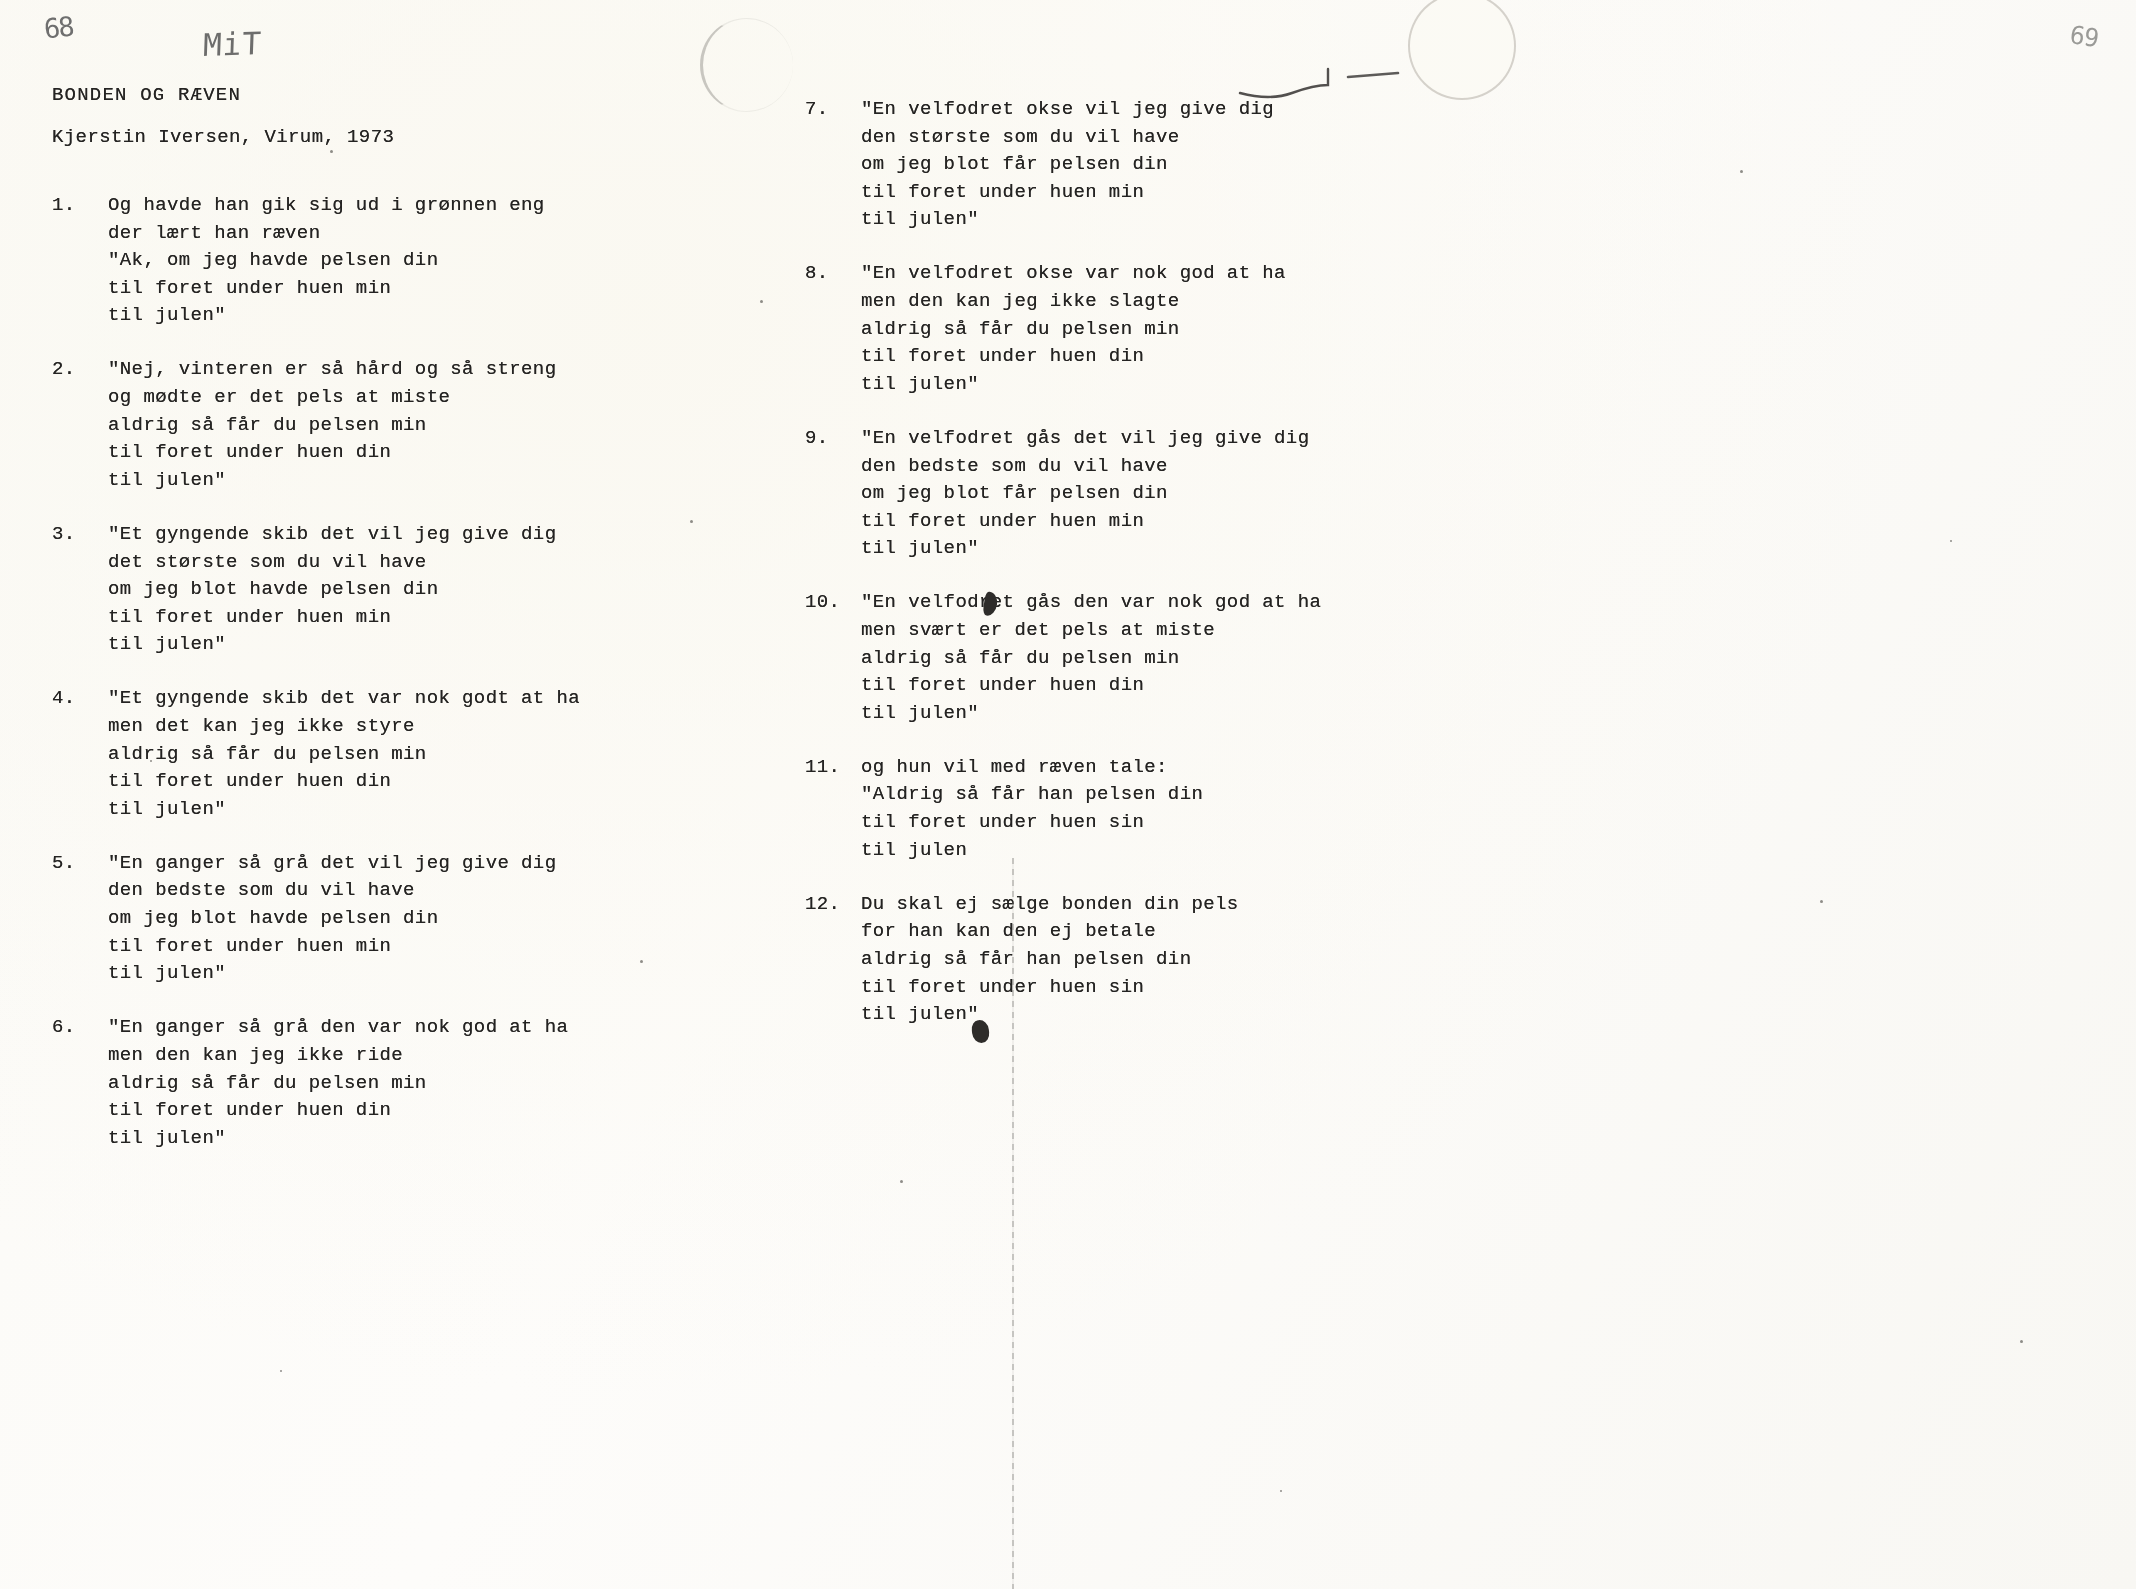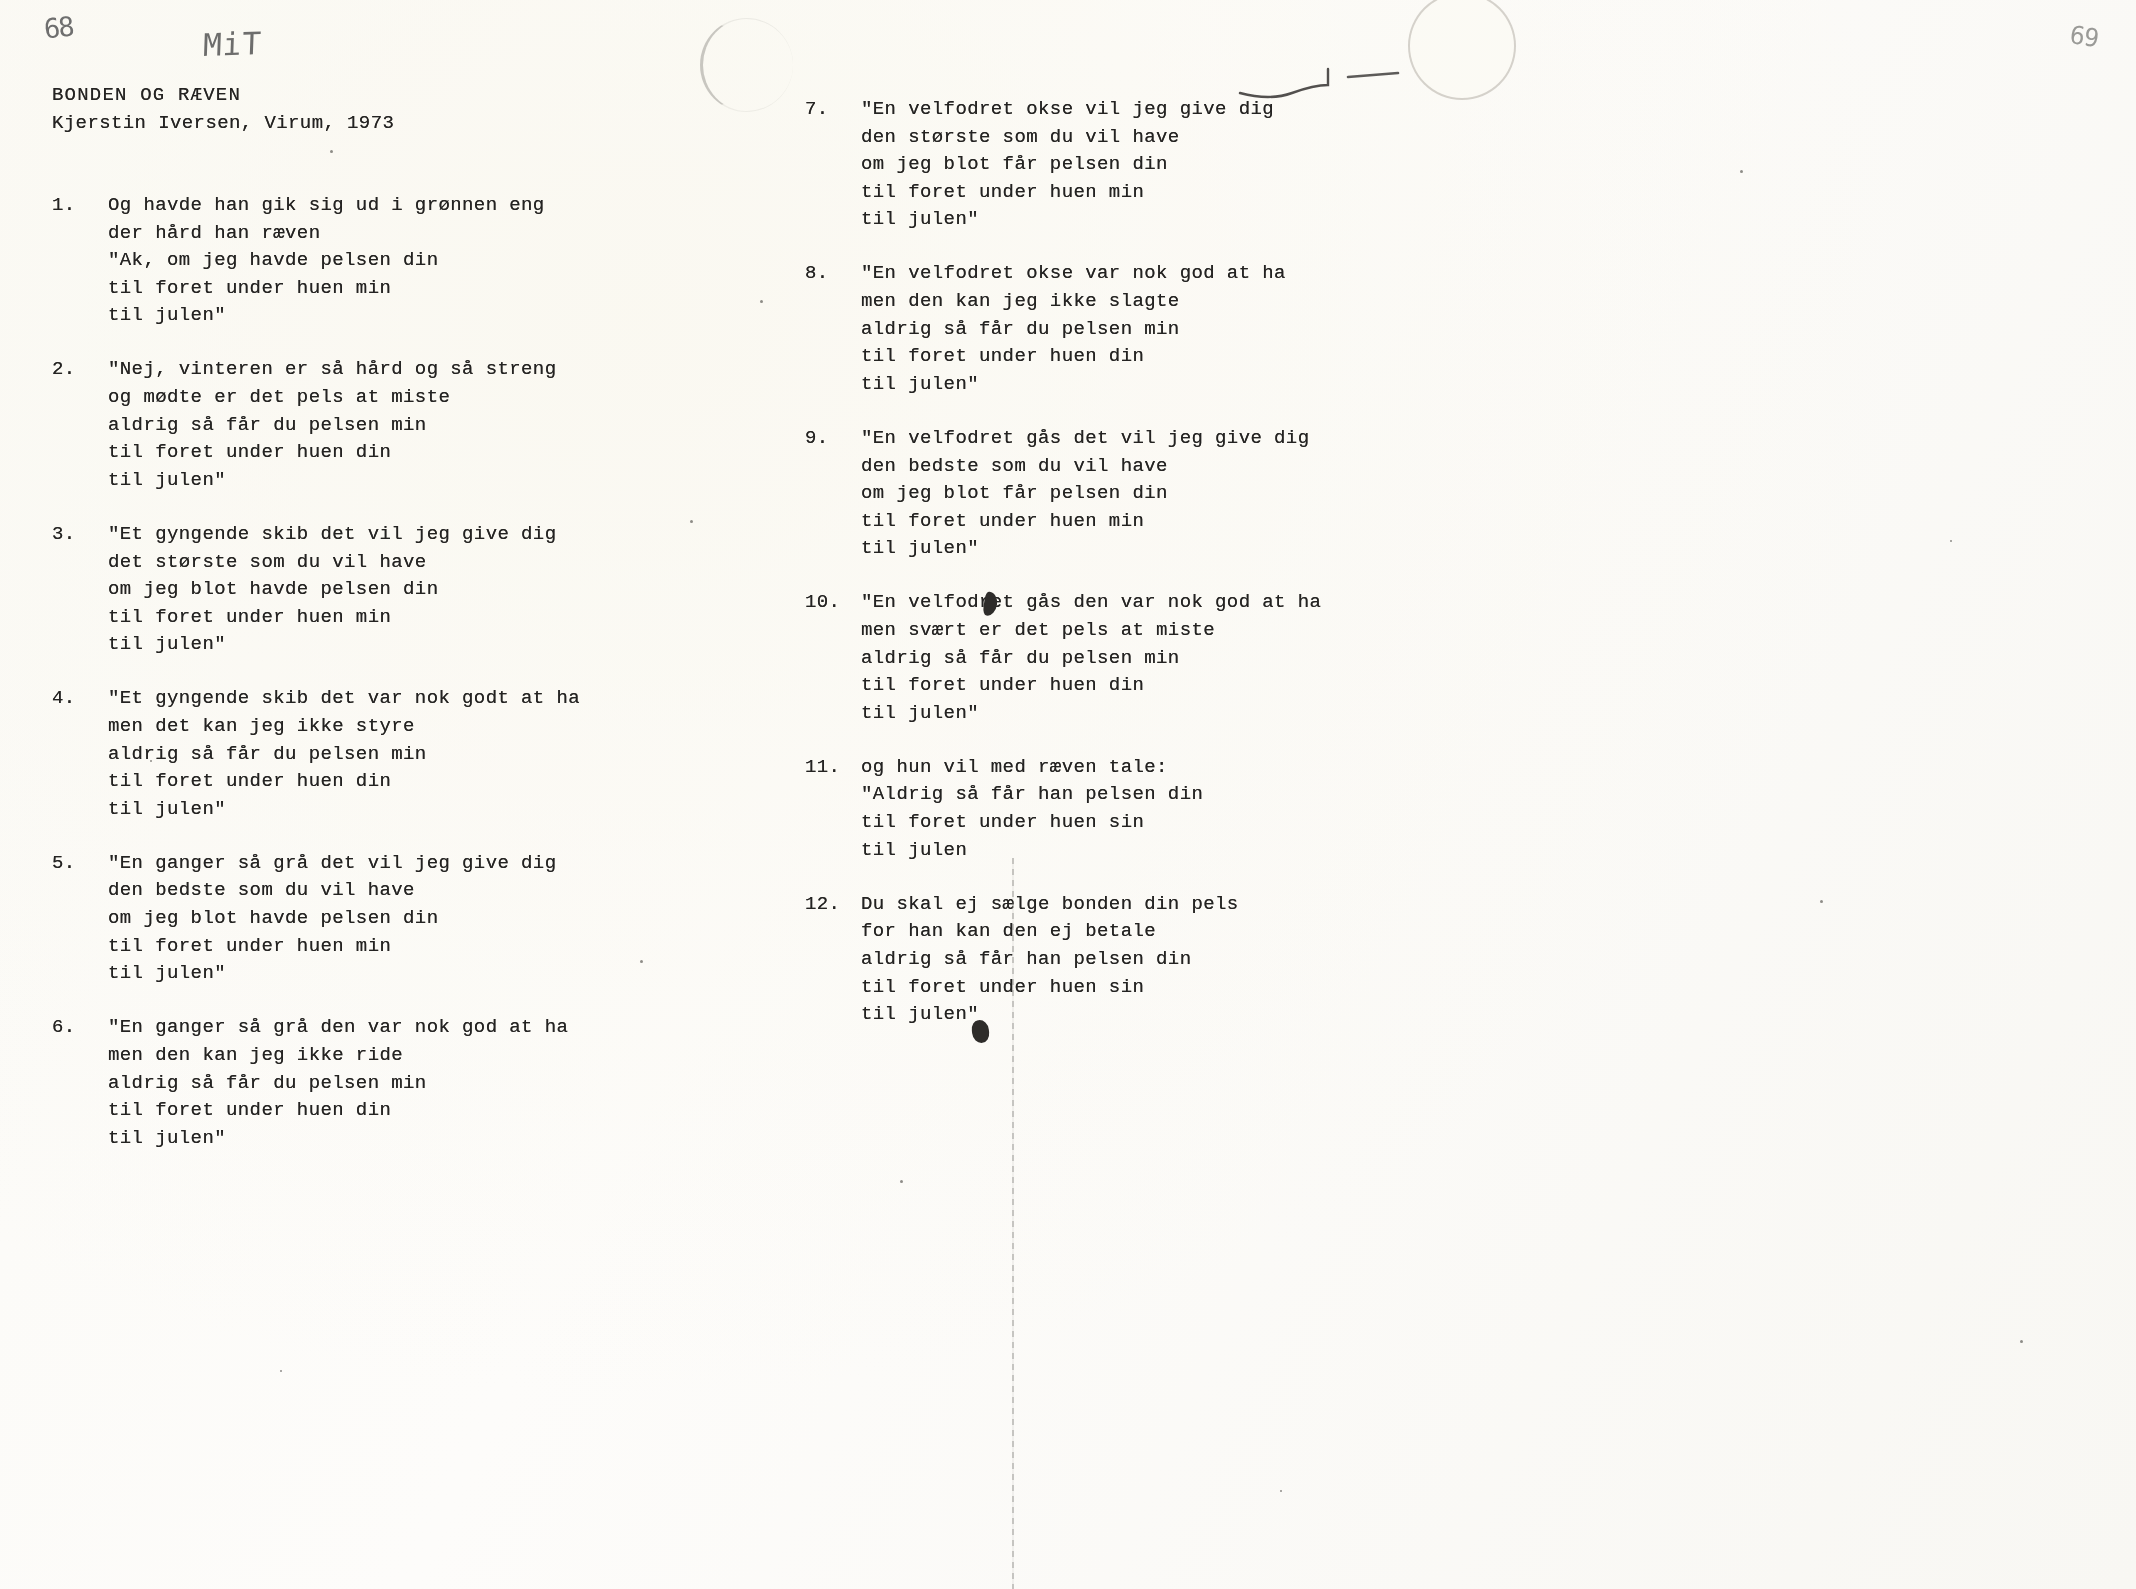--- a/index.html
+++ b/index.html
@@ -26,21 +26,21 @@
     text-shadow: 0 0 0.6px rgba(30,28,26,0.75);
     white-space: pre;
   }
   .header-block {
     position: absolute;
     left: 52px;
     top: 82px;
   }
   .doc-title {
     letter-spacing: 1.2px;
-    margin-bottom: 0;
+    margin-bottom: 14px;
   }
   .verses-col {
     position: absolute;
   }
   #verses-left  { left: 52px;  top: 192px; width: 660px; }
   #verses-right { left: 805px; top: 96px;  width: 700px; }
   .verse {
     display: grid;
     grid-template-columns: 56px 1fr;
     margin-bottom: 26.5px;
@@ -105,21 +105,21 @@
 <div class="hand" id="pencil-mark">MiT</div>
 
 <div class="hand" id="page-num-right">69</div>
 
 <div class="header-block">
   <div class="typewriter doc-title">BONDEN OG RÆVEN</div>
   <div class="typewriter">Kjerstin Iversen, Virum, 1973</div>
 </div>
 
 <div class="verses-col" id="verses-left">
-    <div class="verse typewriter"><span class="vnum">1.</span><span><span class="vline">Og havde han gik sig ud i grønnen eng</span><span class="vline">der hård han ræven</span><span class="vline">"Ak, om jeg havde pelsen din</span><span class="vline">til foret under huen min</span><span class="vline">til julen"</span></span></div>
+    <div class="verse typewriter"><span class="vnum">1.</span><span><span class="vline">Og havde han gik sig ud i grønnen eng</span><span class="vline">der lært han ræven</span><span class="vline">"Ak, om jeg havde pelsen din</span><span class="vline">til foret under huen min</span><span class="vline">til julen"</span></span></div>
     <div class="verse typewriter"><span class="vnum">2.</span><span><span class="vline">"Nej, vinteren er så hård og så streng</span><span class="vline">og mødte er det pels at miste</span><span class="vline">aldrig så får du pelsen min</span><span class="vline">til foret under huen din</span><span class="vline">til julen"</span></span></div>
     <div class="verse typewriter"><span class="vnum">3.</span><span><span class="vline">"Et gyngende skib det vil jeg give dig</span><span class="vline">det største som du vil have</span><span class="vline">om jeg blot havde pelsen din</span><span class="vline">til foret under huen min</span><span class="vline">til julen"</span></span></div>
     <div class="verse typewriter"><span class="vnum">4.</span><span><span class="vline">"Et gyngende skib det var nok godt at ha</span><span class="vline">men det kan jeg ikke styre</span><span class="vline">aldrig så får du pelsen min</span><span class="vline">til foret under huen din</span><span class="vline">til julen"</span></span></div>
     <div class="verse typewriter"><span class="vnum">5.</span><span><span class="vline">"En ganger så grå det vil jeg give dig</span><span class="vline">den bedste som du vil have</span><span class="vline">om jeg blot havde pelsen din</span><span class="vline">til foret under huen min</span><span class="vline">til julen"</span></span></div>
     <div class="verse typewriter"><span class="vnum">6.</span><span><span class="vline">"En ganger så grå den var nok god at ha</span><span class="vline">men den kan jeg ikke ride</span><span class="vline">aldrig så får du pelsen min</span><span class="vline">til foret under huen din</span><span class="vline">til julen"</span></span></div>
   </div>
 <div class="verses-col" id="verses-right">
     <div class="verse typewriter"><span class="vnum">7.</span><span><span class="vline">"En velfodret okse vil jeg give dig</span><span class="vline">den største som du vil have</span><span class="vline">om jeg blot får pelsen din</span><span class="vline">til foret under huen min</span><span class="vline">til julen"</span></span></div>
     <div class="verse typewriter"><span class="vnum">8.</span><span><span class="vline">"En velfodret okse var nok god at ha</span><span class="vline">men den kan jeg ikke slagte</span><span class="vline">aldrig så får du pelsen min</span><span class="vline">til foret under huen din</span><span class="vline">til julen"</span></span></div>
     <div class="verse typewriter"><span class="vnum">9.</span><span><span class="vline">"En velfodret gås det vil jeg give dig</span><span class="vline">den bedste som du vil have</span><span class="vline">om jeg blot får pelsen din</span><span class="vline">til foret under huen min</span><span class="vline">til julen"</span></span></div>

